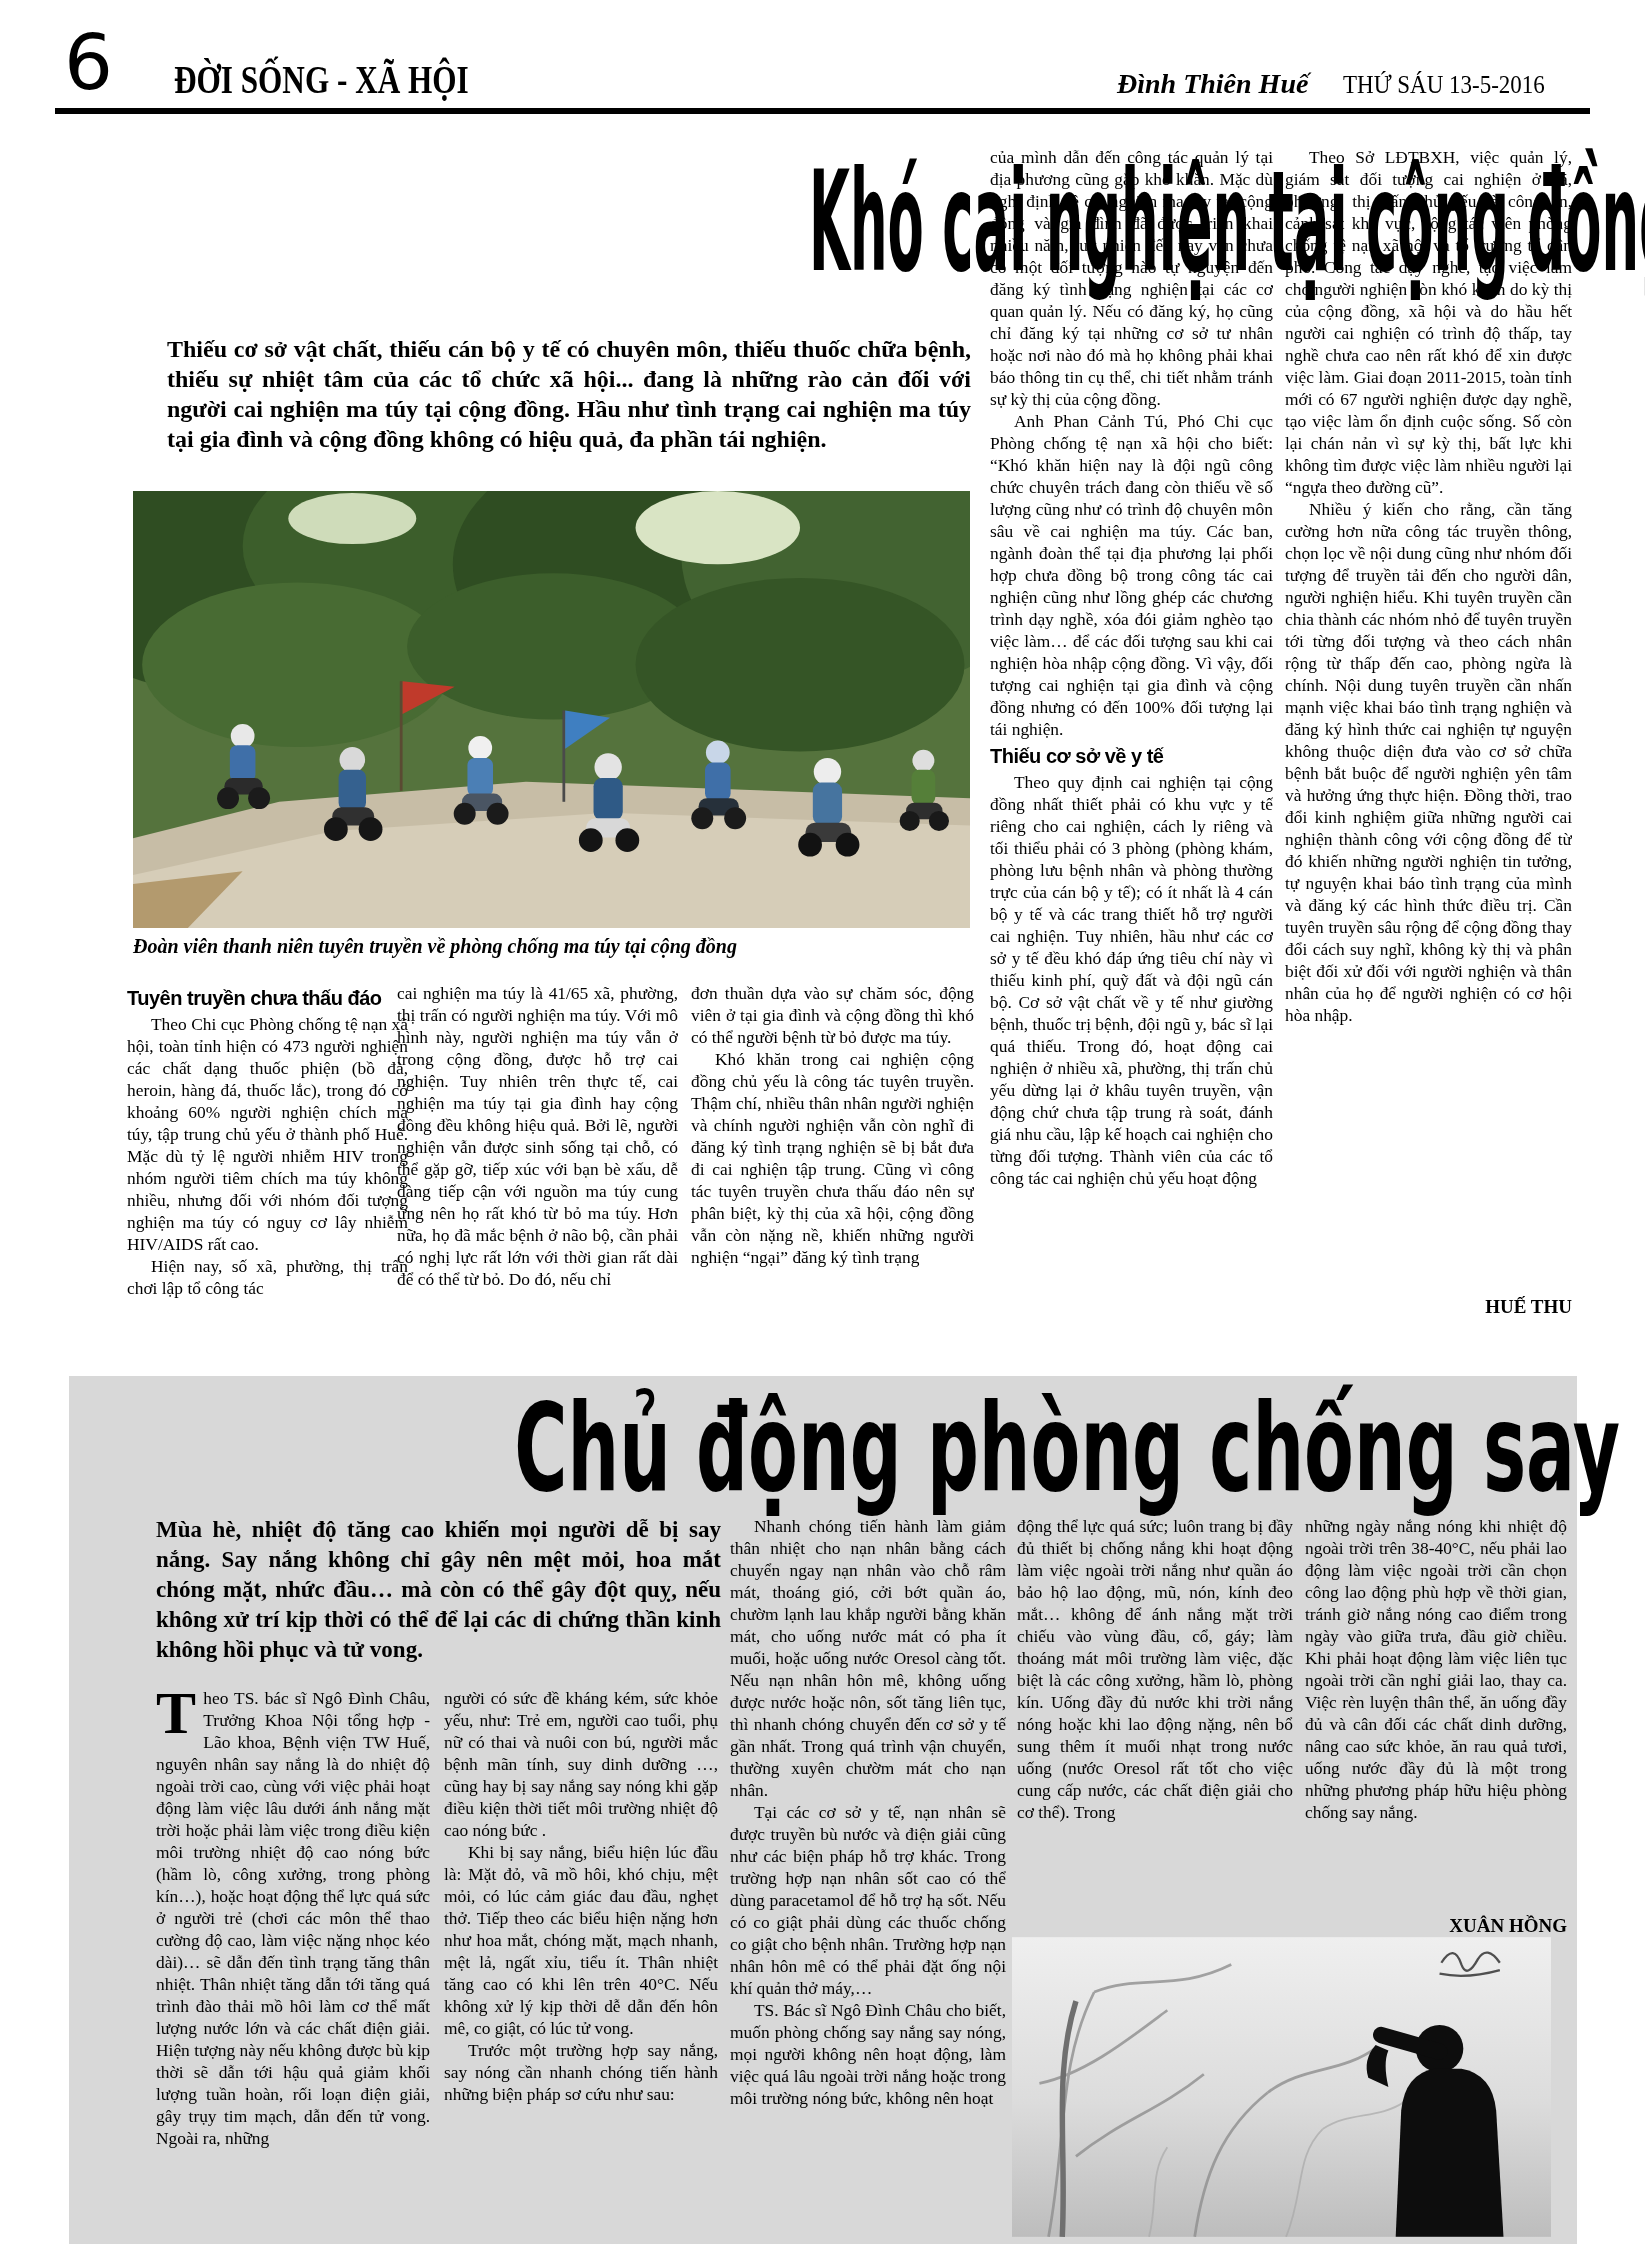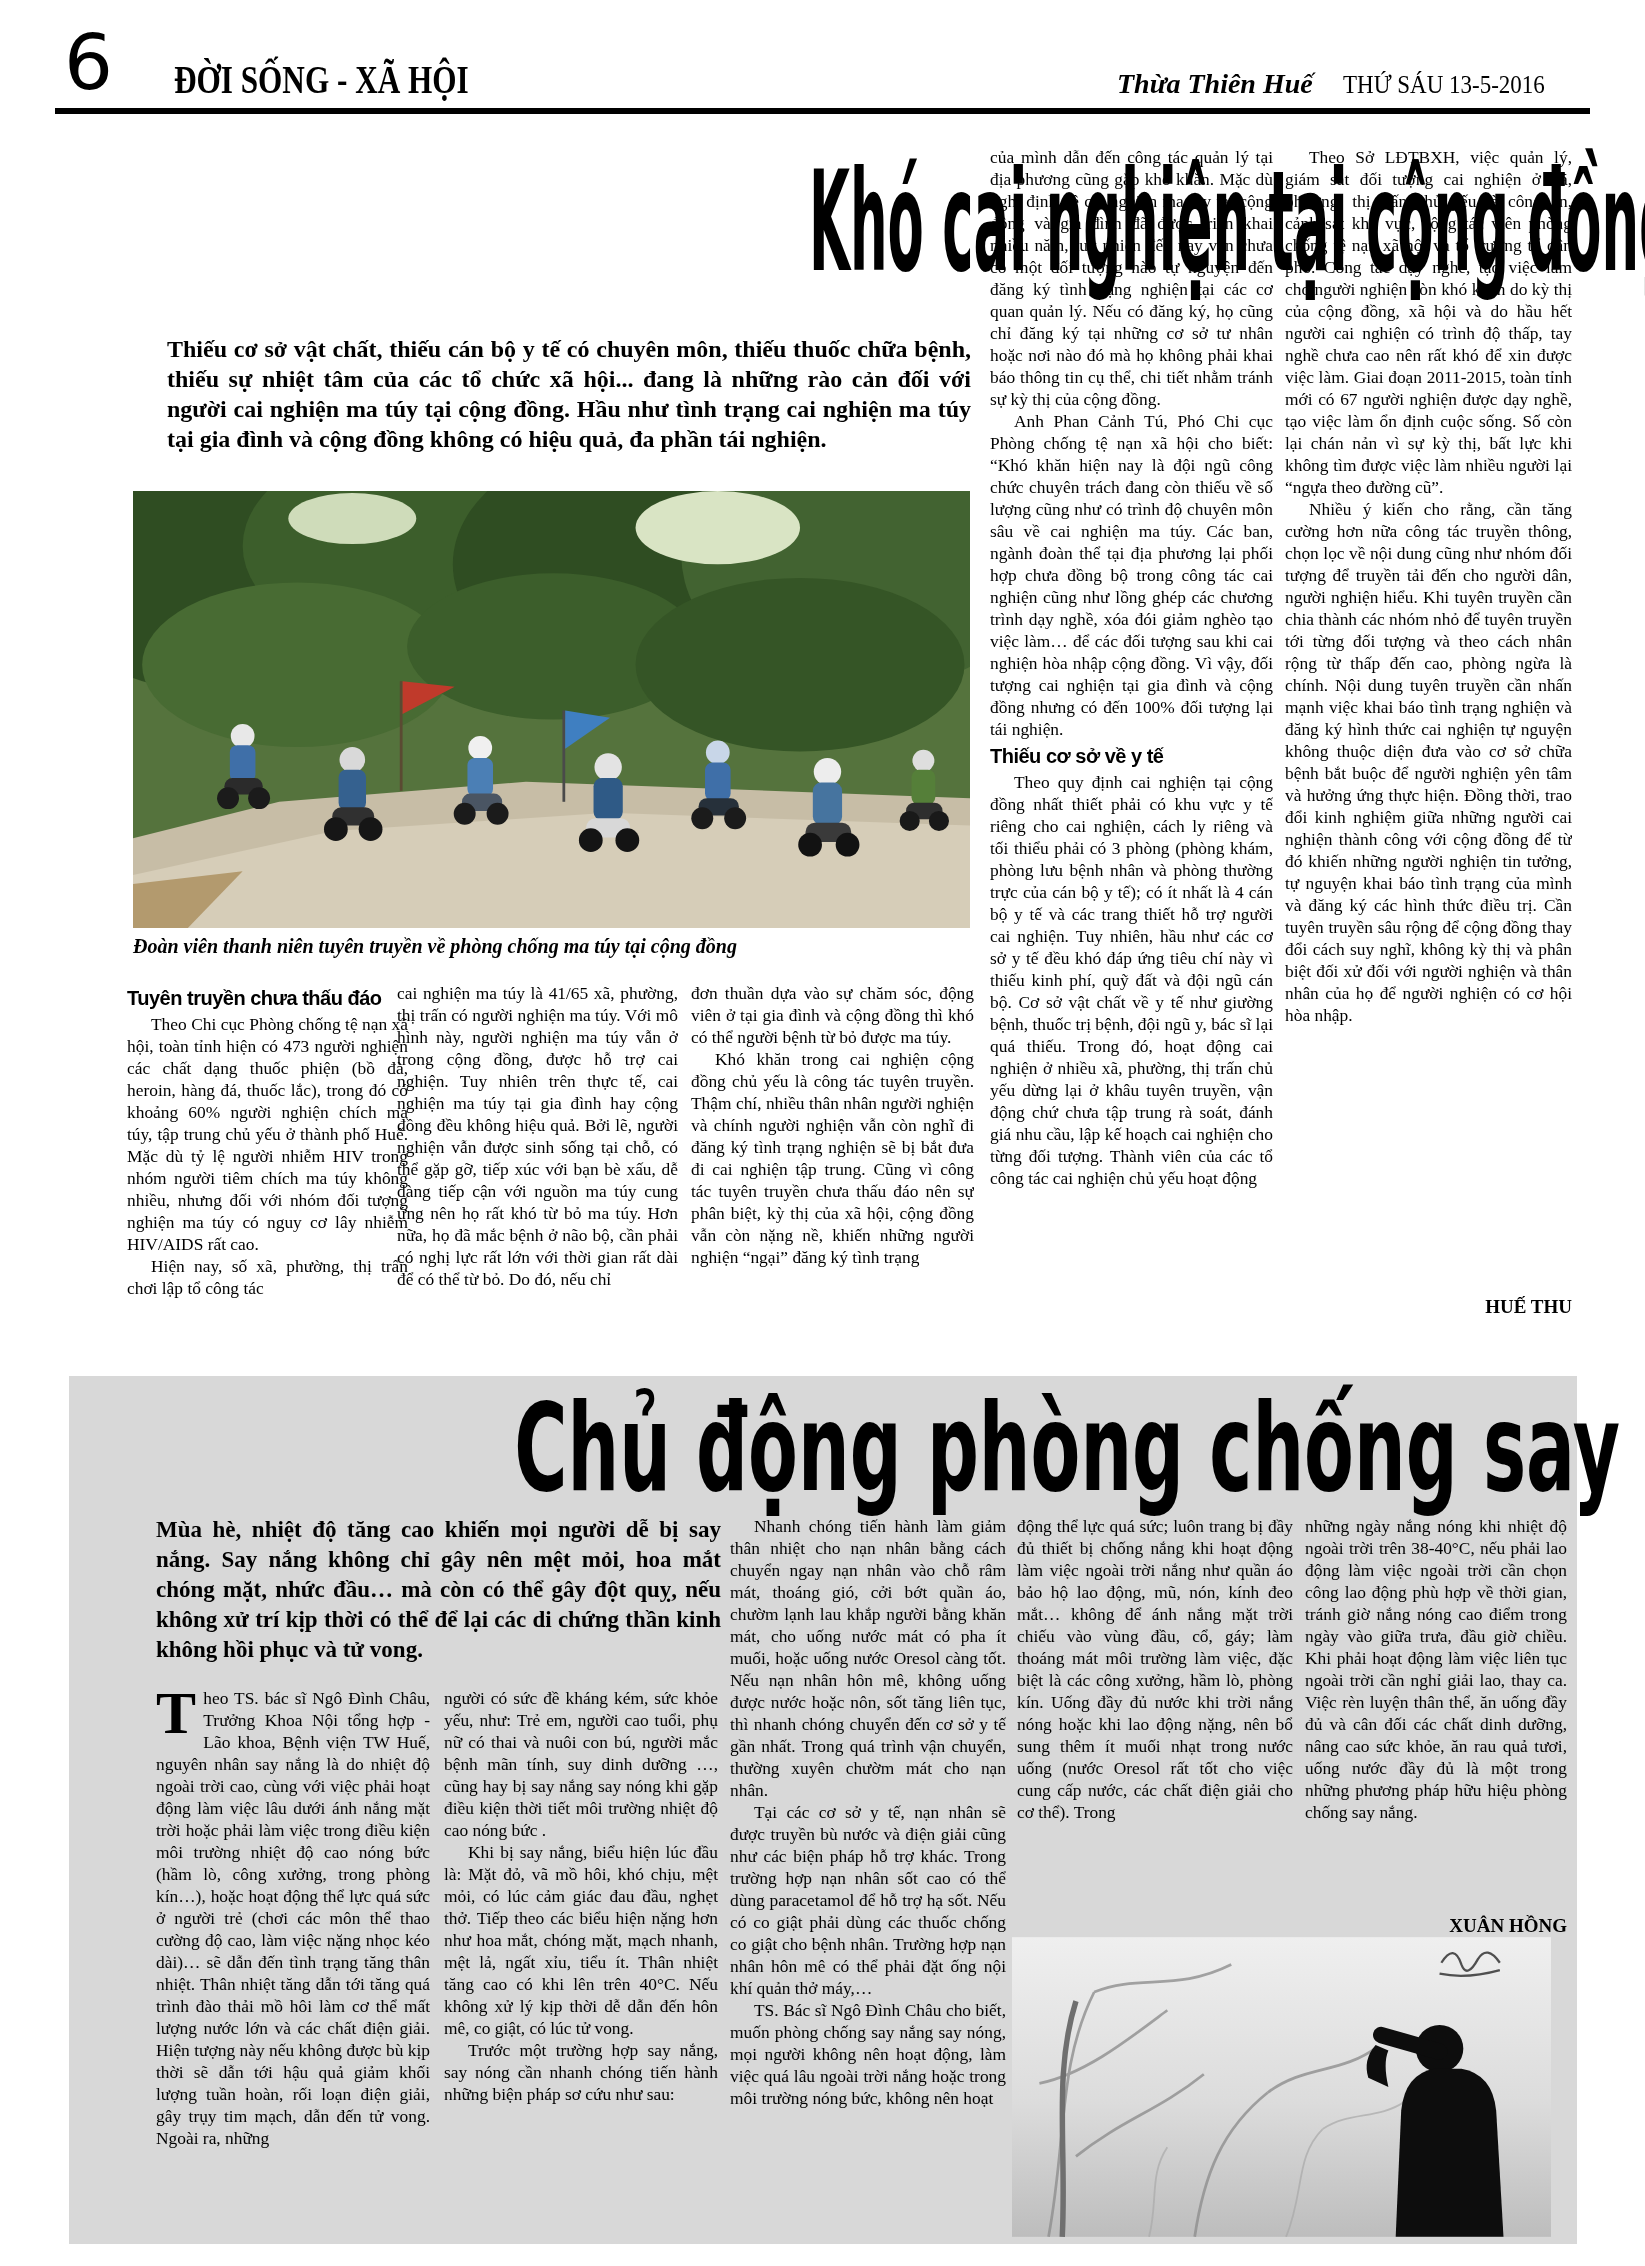--- a/index.html
+++ b/index.html
@@ -62,21 +62,21 @@
 </style>
 </head>
 <body>
 
 <div class="page">
 
   <div class="page-num">6</div>
   <div class="section-title">
     <span>ĐỜI SỐNG - XÃ HỘI</span>
   </div>
-  <div class="brand">Thừa Thiên Huế</div>
+  <div class="brand">Đình Thiên Huế</div>
   <div class="issue-date">
     <span>THỨ SÁU 13-5-2016</span>
   </div>
   <div class="header-rule"></div>
 
   <div class="a1-headline">
     <span>Khó cai nghiện tại cộng đồng</span>
   </div>
   <div class="a1-lede">Thiếu cơ sở vật chất, thiếu cán bộ y tế có chuyên môn, thiếu thuốc chữa bệnh, thiếu sự nhiệt tâm của các tổ chức xã hội... đang là những rào cản đối với người cai nghiện ma túy tại cộng đồng. Hầu như tình trạng cai nghiện ma túy tại gia đình và cộng đồng không có hiệu quả, đa phần tái nghiện.</div>
 

